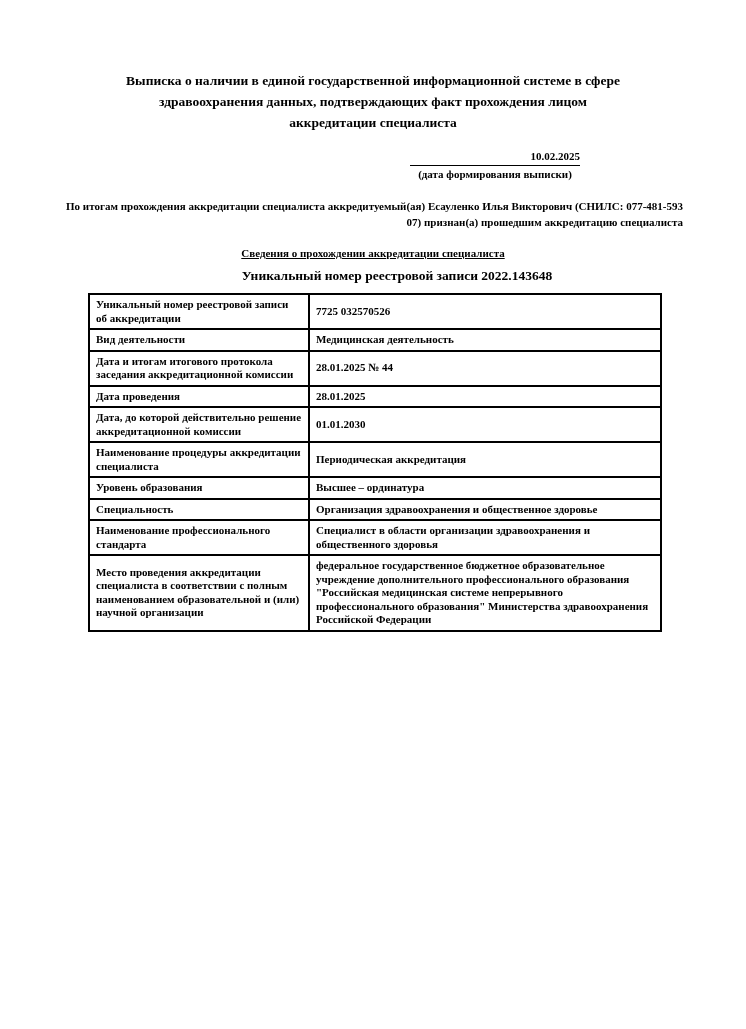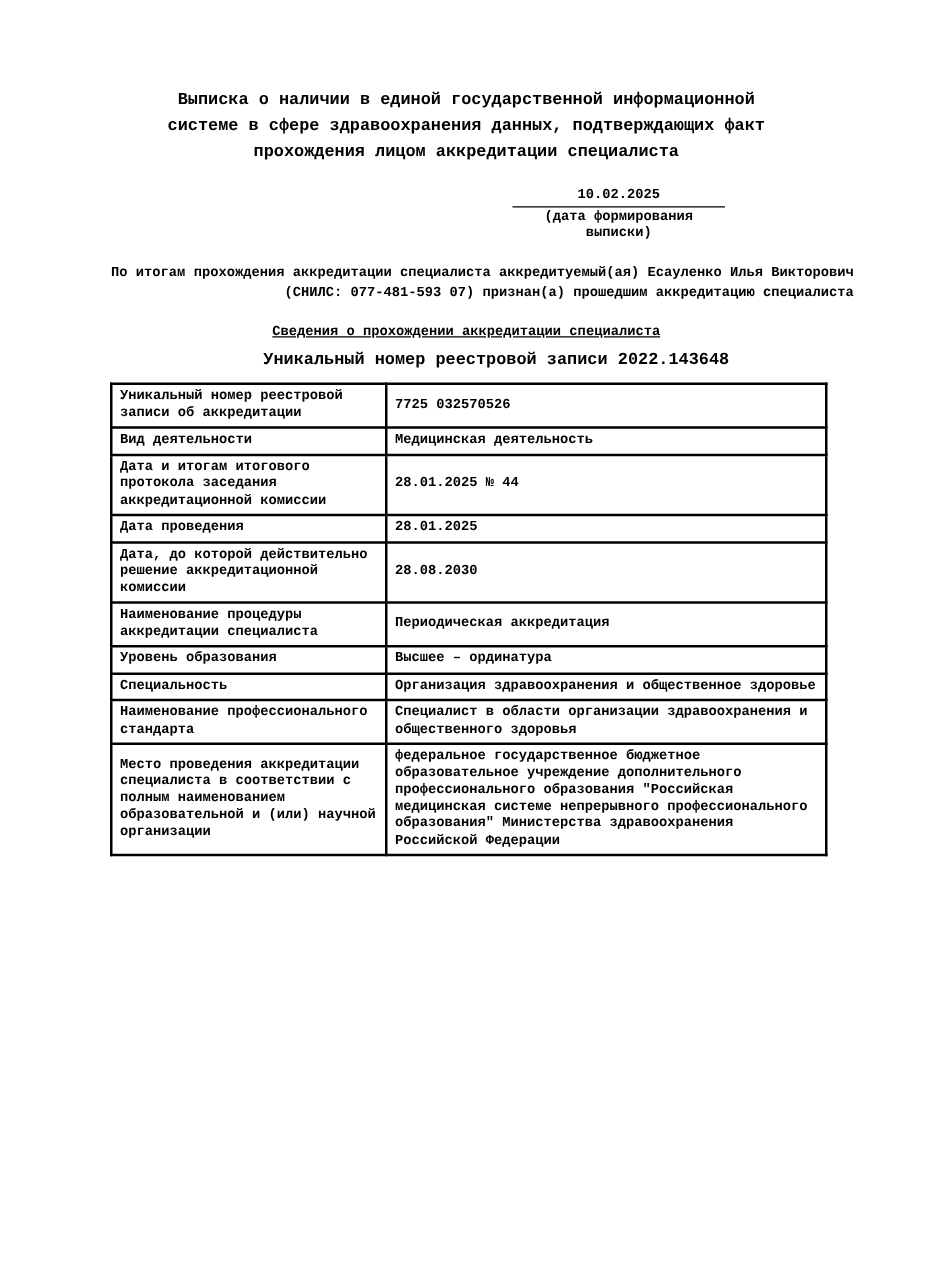--- a/index.html
+++ b/index.html
@@ -6,21 +6,21 @@
     margin: 0;
     padding: 0;
     background: #ffffff;
   }
   .page {
     position: relative;
     width: 746px;
     height: 1029px;
     background: #ffffff;
     color: #000000;
-    font-family: Liberation Mono, monospace;
+    font-family: Liberation Serif, serif;
     font-weight: 700;
     box-sizing: border-box;
     overflow: hidden;
   }
   .doc-title {
     margin: 0 auto;
     padding-top: 70px;
     width: 500px;
     font-size: 13.5px;
     line-height: 21px;
@@ -29,20 +29,21 @@
   .date-block {
     width: 170px;
     margin: 17px 166px 0 auto;
     text-align: center;
     font-size: 11px;
     line-height: 13px;
   }
   .date-value {
     border-bottom: 1.5px solid #000000;
     padding-bottom: 2px;
+    text-align: right;
   }
   .date-caption {
     padding-top: 2px;
   }
   .intro {
     margin: 17px auto 0 auto;
     width: 620px;
     font-size: 11px;
     line-height: 16px;
     text-align: right;
@@ -109,21 +110,21 @@
         <tr>
           <td class="cell-label">Дата и итогам итогового протокола заседания аккредитационной комиссии</td>
           <td class="cell-value">28.01.2025 № 44</td>
         </tr>
         <tr>
           <td class="cell-label">Дата проведения</td>
           <td class="cell-value">28.01.2025</td>
         </tr>
         <tr>
           <td class="cell-label">Дата, до которой действительно решение аккредитационной комиссии</td>
-          <td class="cell-value">28.08.2030</td>
+          <td class="cell-value">01.01.2030</td>
         </tr>
         <tr>
           <td class="cell-label">Наименование процедуры аккредитации специалиста</td>
           <td class="cell-value">Периодическая аккредитация</td>
         </tr>
         <tr>
           <td class="cell-label">Уровень образования</td>
           <td class="cell-value">Высшее – ординатура</td>
         </tr>
         <tr>

